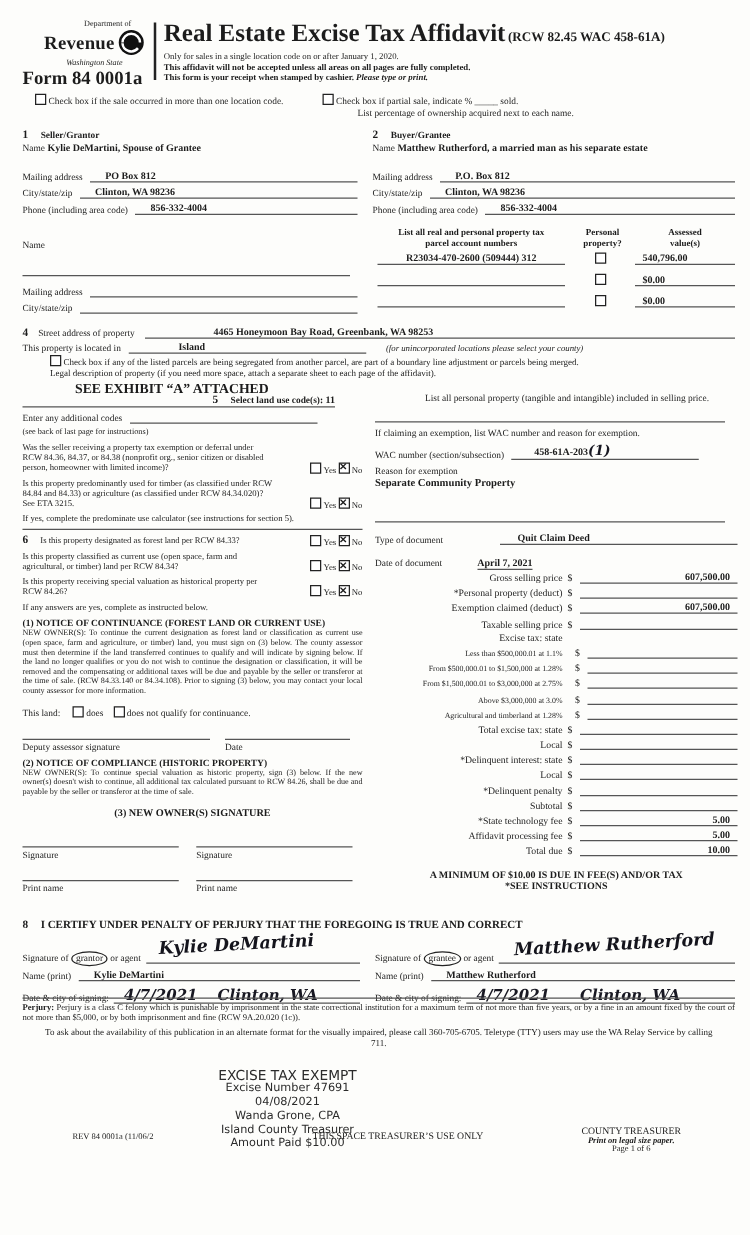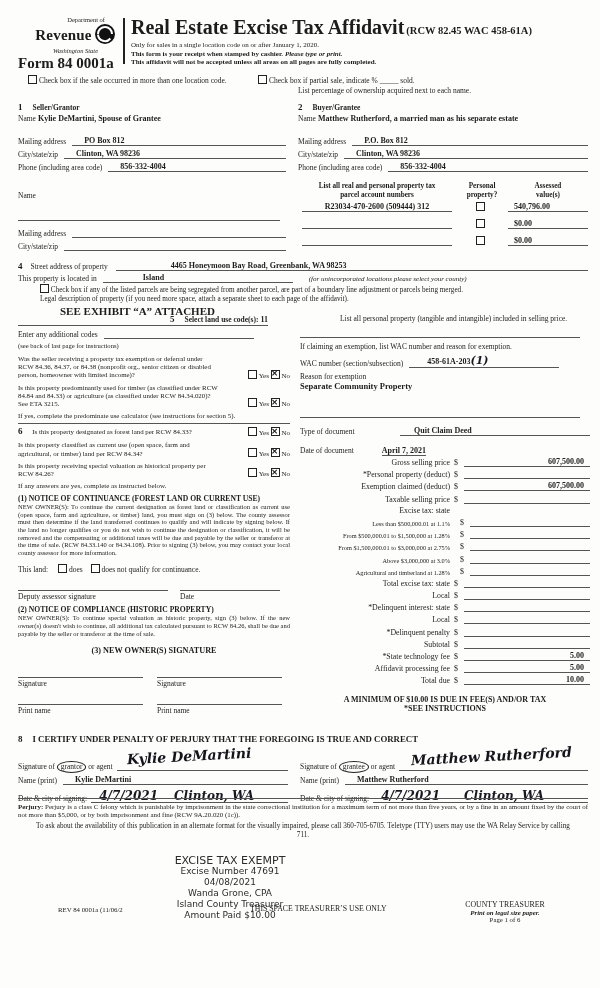--- a/index.html
+++ b/index.html
@@ -65,36 +65,36 @@
       </span>
     </div>
     <div class="logo-sub">Washington State</div>
   </div>
   <div class="vline" style="left:123px;top:18px;height:46px;"></div>
 
   <div class="abs" style="left:131px;top:16px;width:460px;">
     <span class="title">Real Estate Excise Tax Affidavit</span>
     <span class="rcw">(RCW 82.45 WAC 458-61A)</span>
     <div class="hnote" style="margin-top:2px;">Only for sales in a single location code on or after January 1, 2020.</div>
+    <div class="hnote b">This affidavit will not be accepted unless all areas on all pages are fully completed.</div>
     <div class="hnote b">
       <span>This form is your receipt when stamped by cashier. </span><span class="i">Please type or print.</span>
     </div>
-    <div class="hnote b">This affidavit will not be accepted unless all areas on all pages are fully completed.</div>
   </div>
 
   <div class="abs formnum" style="left:18px;top:55px;">Form 84 0001a</div>
 
   <div class="abs" style="left:28px;top:75px;font-size:7.5px;">
     <span class="cb"></span>
     <span>Check box if the sale occurred in more than one location code.</span>
   </div>
   <div class="abs" style="left:258px;top:75px;font-size:7.5px;">
     <span class="cb"></span>
     <span>Check box if partial sale, indicate % _____ sold.</span>
-    <div style="margin-left:40px;margin-top:1px;">List percentage of ownership acquired next to each name.</div>
+    <div style="margin-left:28px;margin-top:1px;">List percentage of ownership acquired next to each name.</div>
   </div>
 
   <div class="abs" style="left:18px;top:102px;width:268px;">
     <div><span class="sec-num">1</span>
          <span class="b lbl">Seller/Grantor</span></div>
     <div style="margin-top:2px;"><span class="lbl">Name</span>
          <span class="val">Kylie DeMartini, Spouse of Grantee</span></div>
     <div class="row" style="margin-top:13px;">
       <span class="lbl">Mailing address</span>
       <span class="fill" style="flex:1;margin-left:6px;"><span class="val" style="margin-left:12px;">PO Box 812</span></span>

